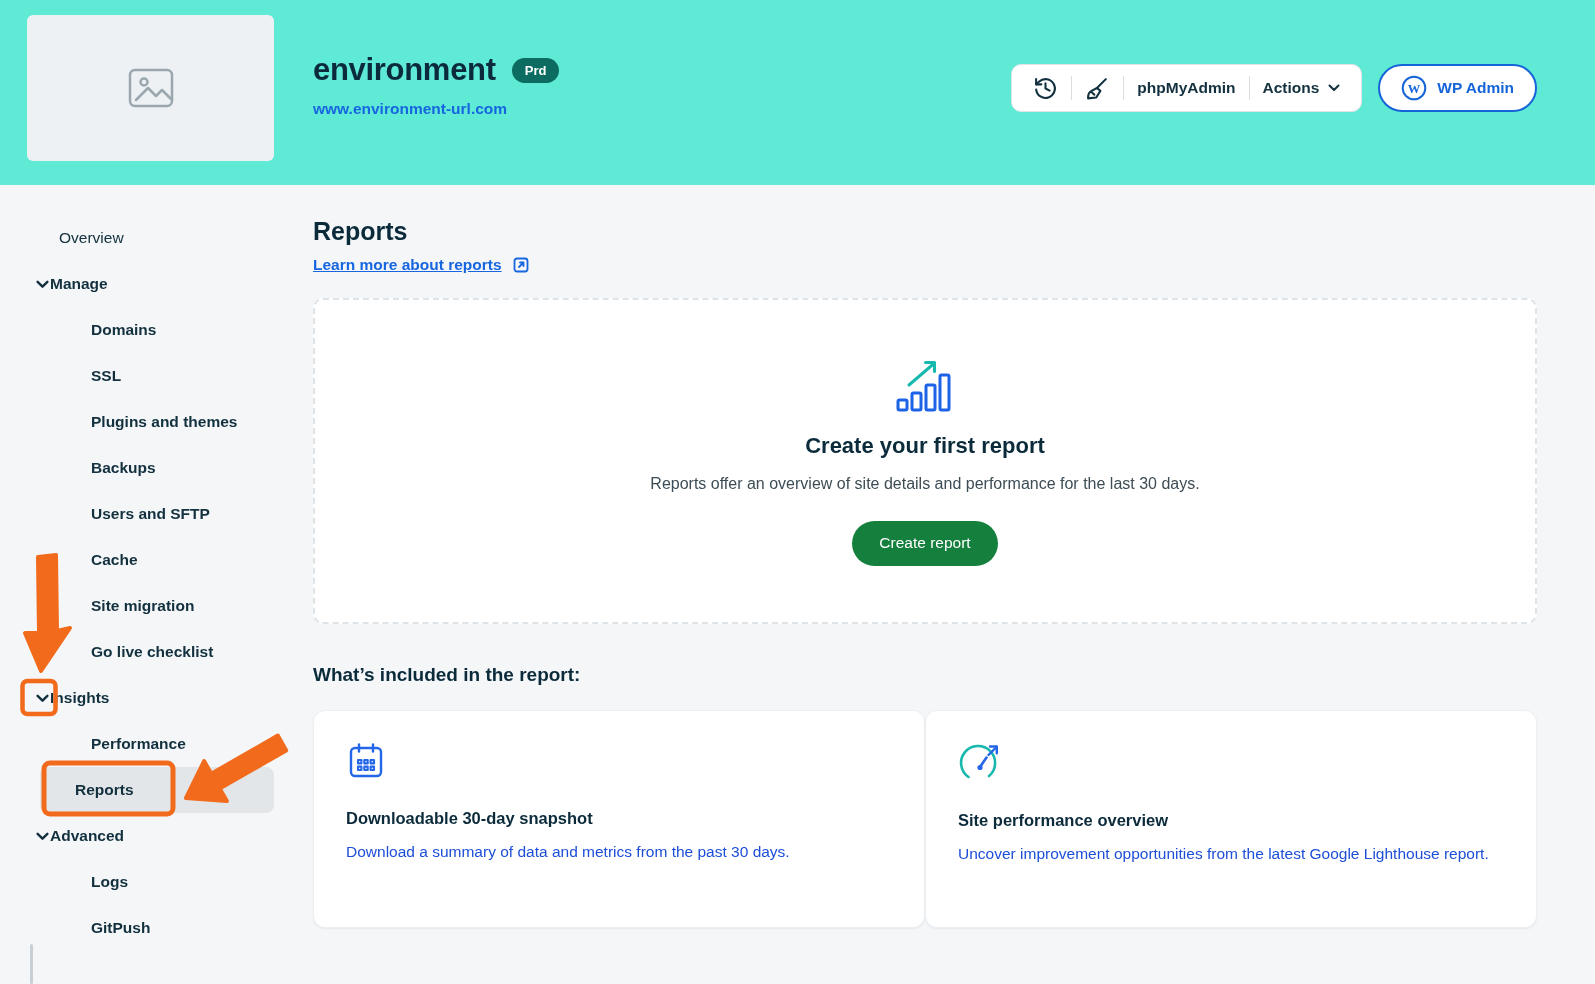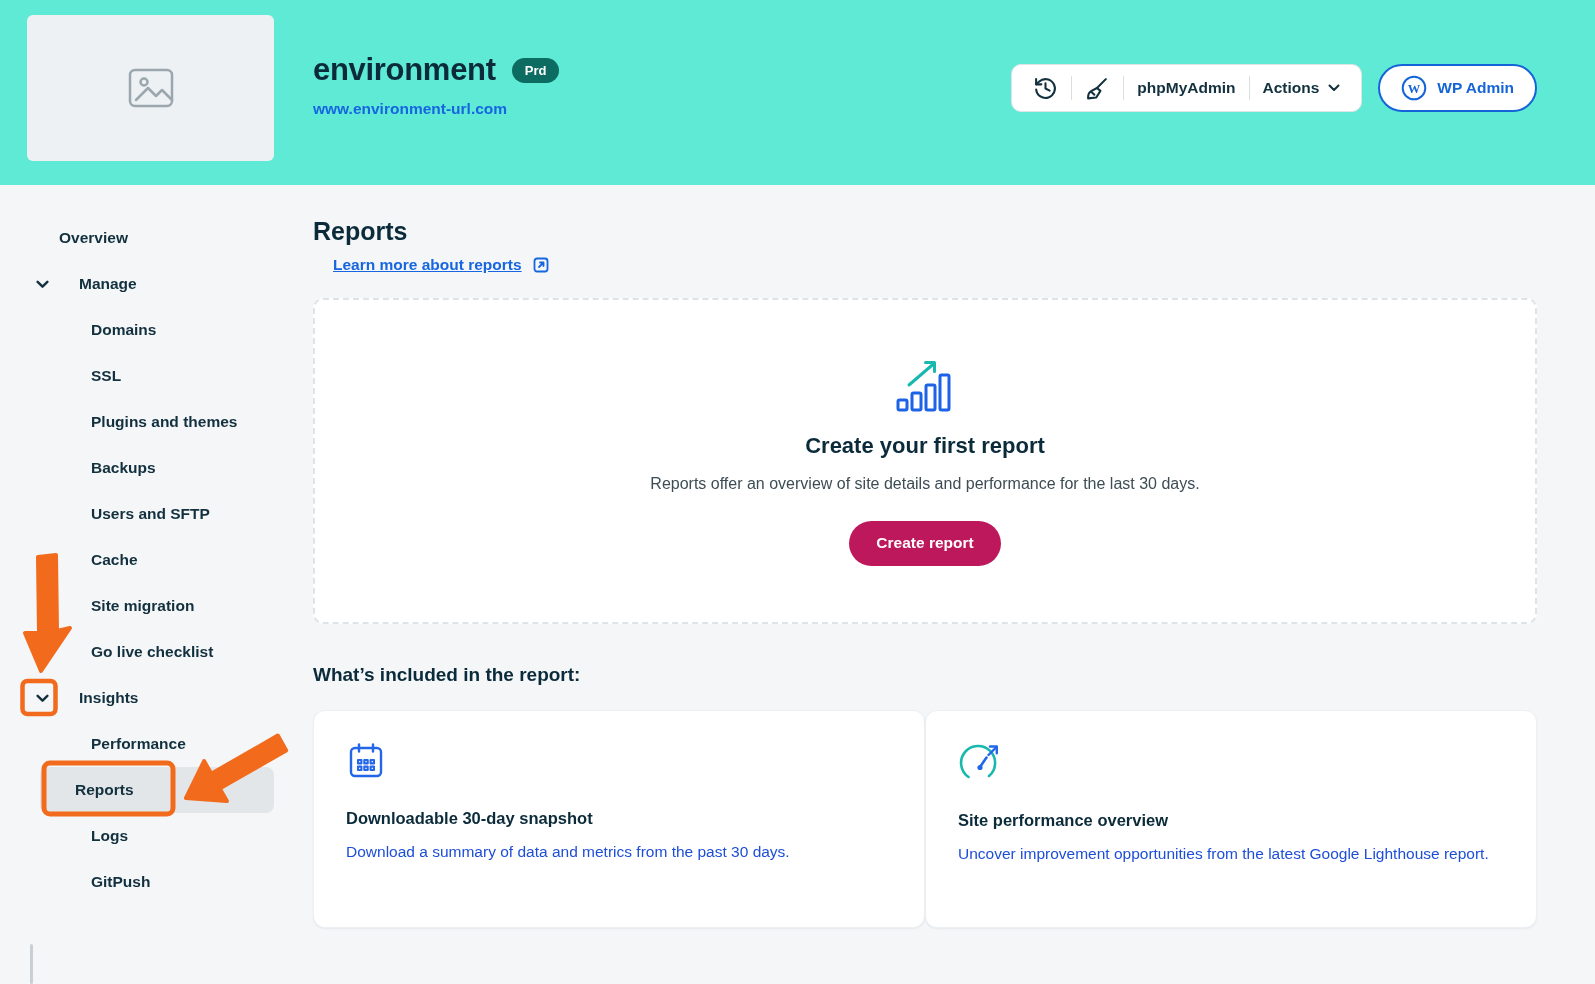--- a/index.html
+++ b/index.html
@@ -32,43 +32,43 @@
   }
   .divider { width:1px; height:24px; background:#d9dee2; }
   .wp-admin {
     display:flex; align-items:center; gap:10px; height:48px; padding:0 21px;
     border:2px solid #1565d8; border-radius:26px; background:#fff;
     color:#1565d8; font-weight:700; font-size:15.5px; font-family:inherit; cursor:pointer;
   }
   
   .sidebar { position:absolute; left:0; top:185px; width:290px; padding-top:30px; }
   .side-row { height:46px; display:flex; align-items:center; cursor:pointer; font-size:15.5px; color:#12303e; }
-  .side-row.top-level { padding-left:59px; font-weight:700; }
-  .side-row.section { padding-left:36px; gap:30px; font-weight:700; }
+  .side-row.top-level { padding-left:59px; font-weight:400; }
+  .side-row.section { padding-left:36px; gap:1px; font-weight:700; }
   .side-row.sub { padding-left:91px; font-weight:600; }
   .side-row.selected { margin-left:40px; margin-right:16px; padding-left:35px; background:#e2e6e9; border-radius:8px; }
   .chev { display:flex; align-items:center; }
   .sidebar-scroll { position:absolute; left:30px; bottom:0; width:3px; height:40px; background:#c9d0d5; border-radius:2px; }
   
   main { position:absolute; left:313px; top:185px; width:1224px; }
   .page-h { margin-top:32px; font-size:25px; font-weight:700; color:#0b2b3b; }
   .learn-more {
     display:inline-flex; align-items:center; gap:11px; margin-top:10px;
-    color:#1766e0; font-size:15.5px; font-weight:700; text-decoration:underline; cursor:pointer;margin-left:20px;
+    color:#1766e0; font-size:15.5px; font-weight:700; text-decoration:underline; cursor:pointer;
   }
   .empty-card {
     margin-top:24px; height:326px; background:#fff;
     border:2px dashed #dde3e7; border-radius:10px;
     display:flex; flex-direction:column; align-items:center; justify-content:center; text-align:center;
   }
   .empty-card h3 { font-size:22px; font-weight:700; margin-top:20px; color:#0b2b3b; }
   .empty-card p { margin-top:16px; font-size:16px; color:#3d4c55; }
   .create-btn {
-    margin-top:28px; background:#be185d; color:#fff; border:none; border-radius:23px;
-    height:45px; padding:0 27px; font-size:15.5px; font-weight:700; font-family:inherit; cursor:pointer;
+    margin-top:28px; background:#15803d; color:#fff; border:none; border-radius:23px;
+    height:45px; padding:0 27px; font-size:15.5px; font-weight:400; font-family:inherit; cursor:pointer;
   }
   .included-h { margin-top:40px; font-size:19px; font-weight:700; color:#0b2b3b; }
   .cards { margin-top:24px; display:flex; }
   .card {
     flex:1; background:#fff; border-radius:12px; padding:30px 32px; height:218px;
     border:1px solid #edf0f2; box-shadow:0 1px 2px rgba(15,40,55,.06);
   }
   .card h4 { margin-top:24px; font-size:16.5px; font-weight:700; color:#0b2b3b; }
   .card p { margin-top:10px; font-size:15.5px; line-height:1.8; color:#1d4ed8; }
   
@@ -179,20 +179,28 @@
     </span>
     <span>Insights</span>
   </div>
   <div class="side-row sub">
       <span>Performance</span>
     </div>
   <div class="side-row sub selected">
       <span>Reports</span>
     </div>
 
+  <div class="side-row section">
+    <span class="chev">
+      <svg width="13" height="9" viewBox="0 0 12 8" fill="none" stroke="#13303e" stroke-width="2.2" stroke-linecap="round" stroke-linejoin="round">
+          <path d="M1.5 1.5 L6 6 L10.5 1.5"></path>
+        </svg>
+    </span>
+    <span>Advanced</span>
+  </div>
   <div class="side-row sub">
       <span>Logs</span>
     </div>
   <div class="side-row sub">
       <span>GitPush</span>
     </div>
 </aside>
 
 <div class="sidebar-scroll"></div>
 

